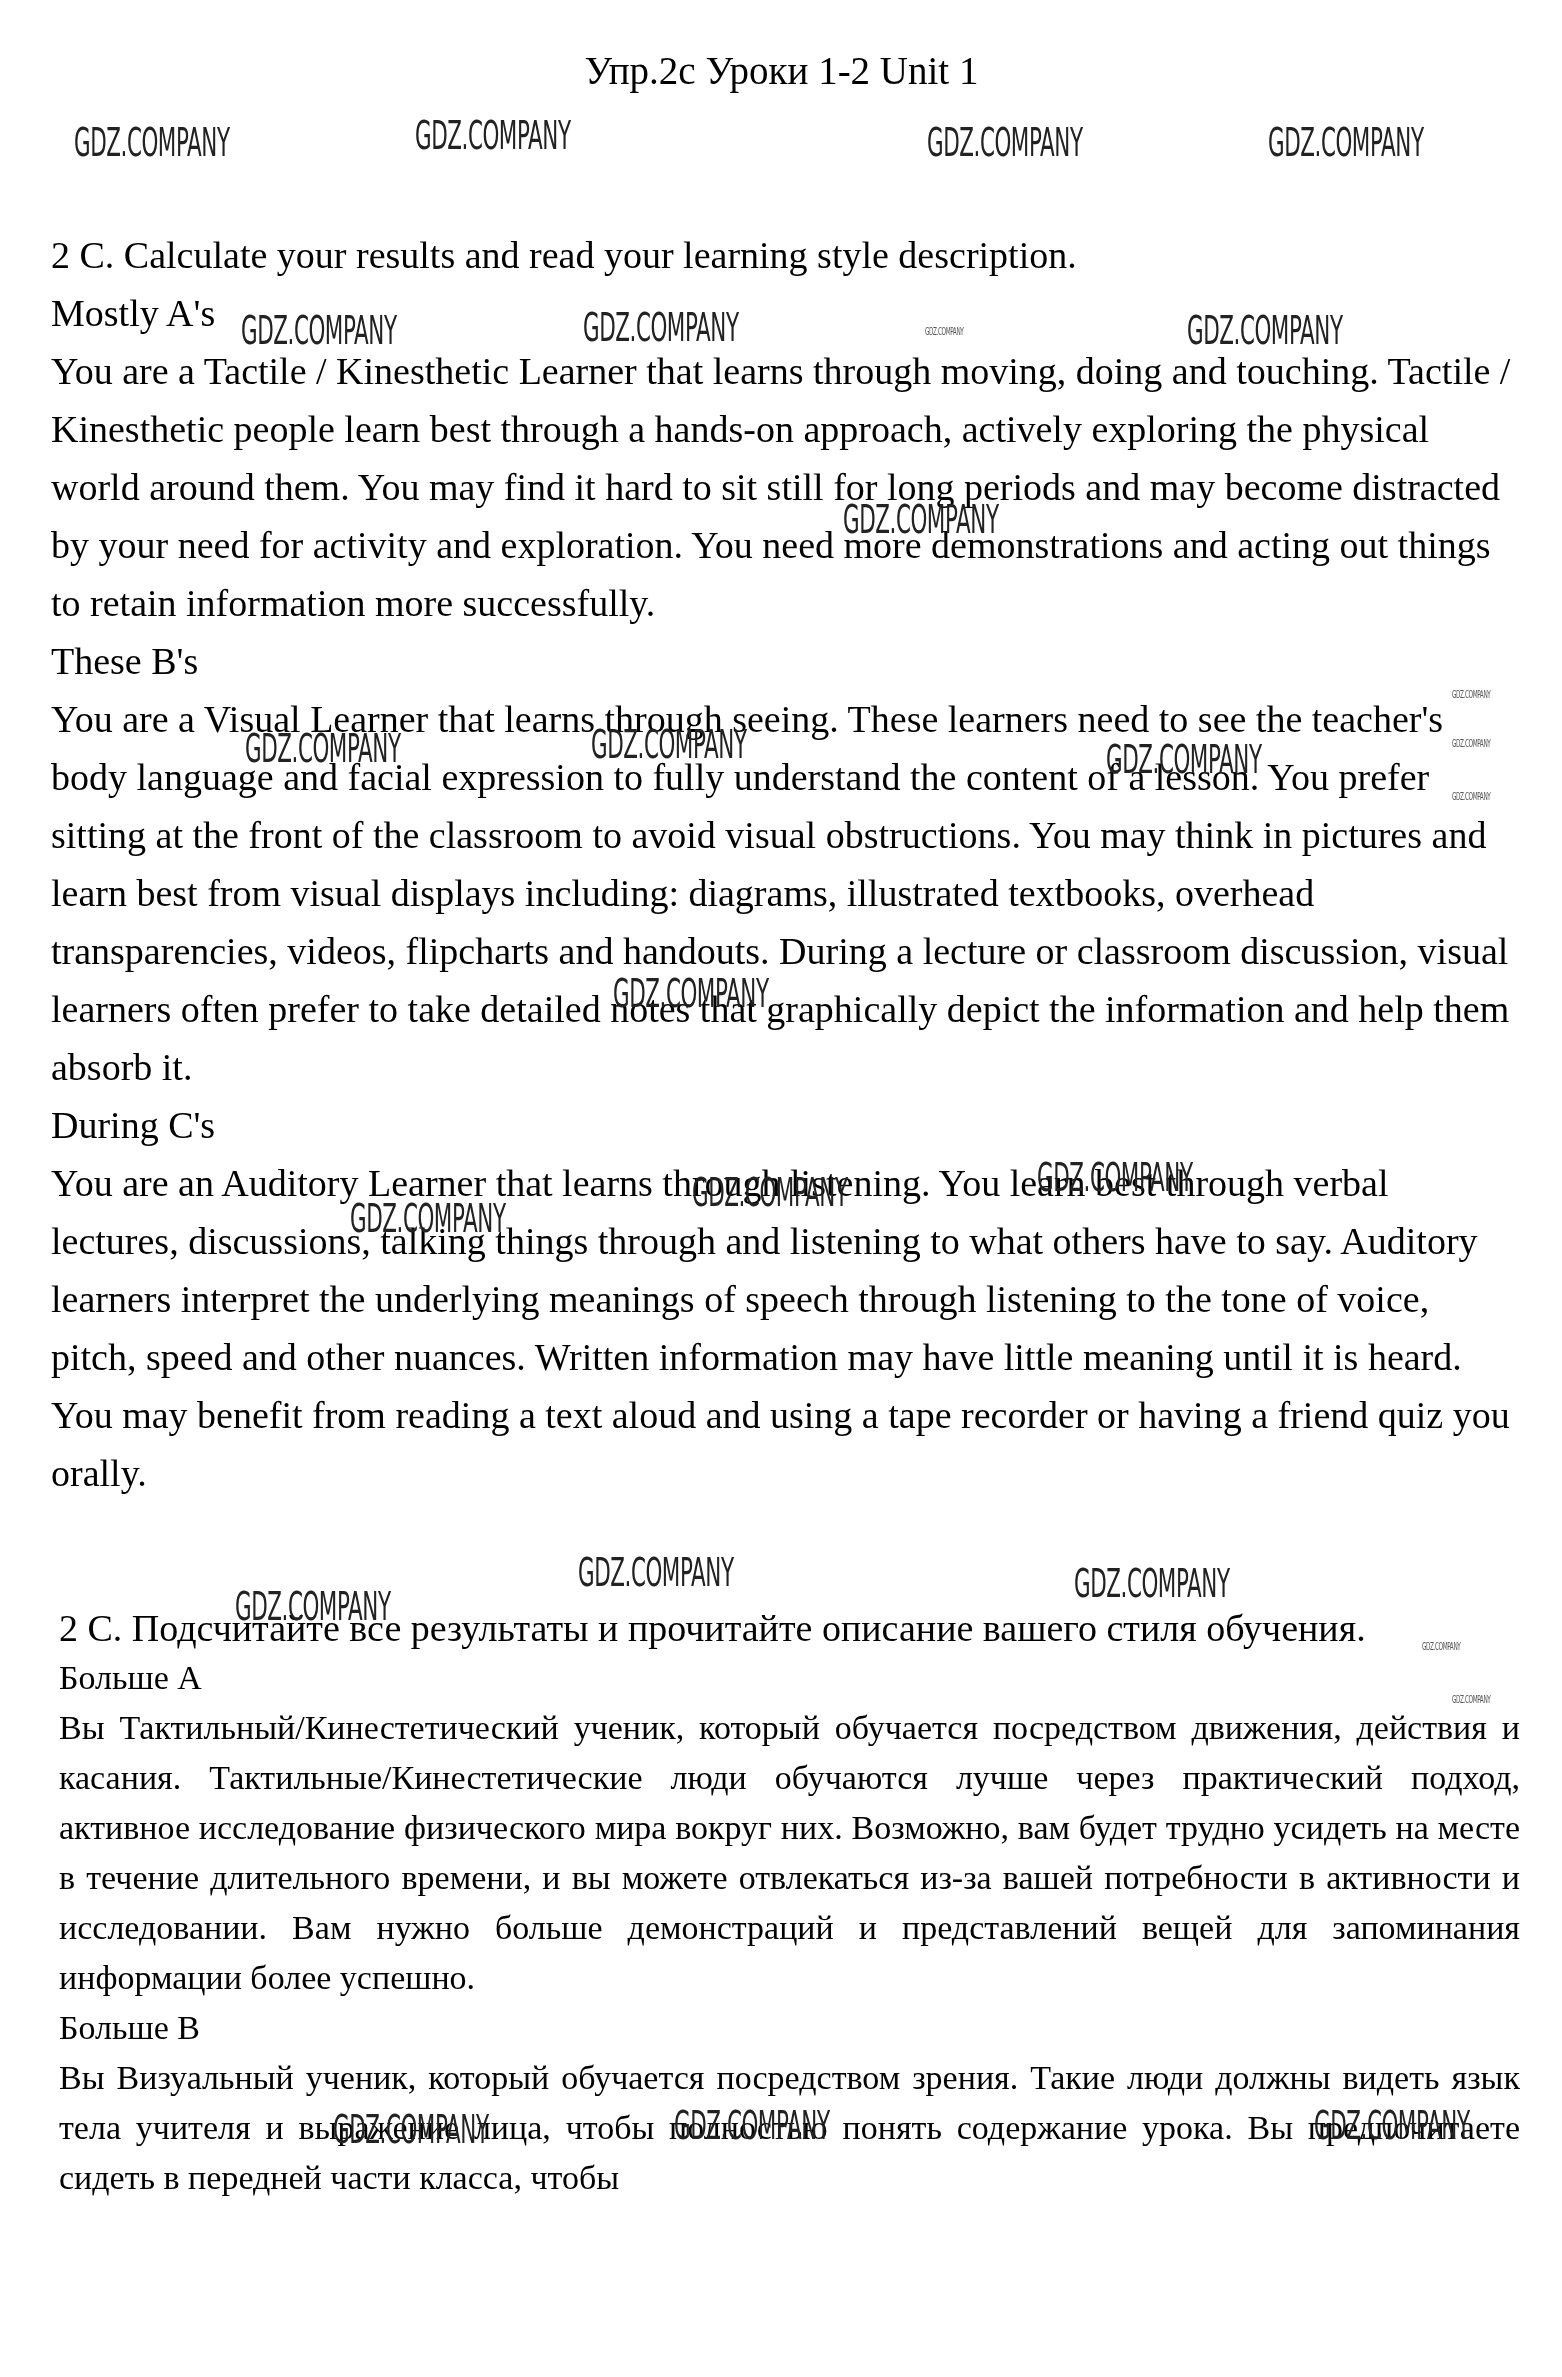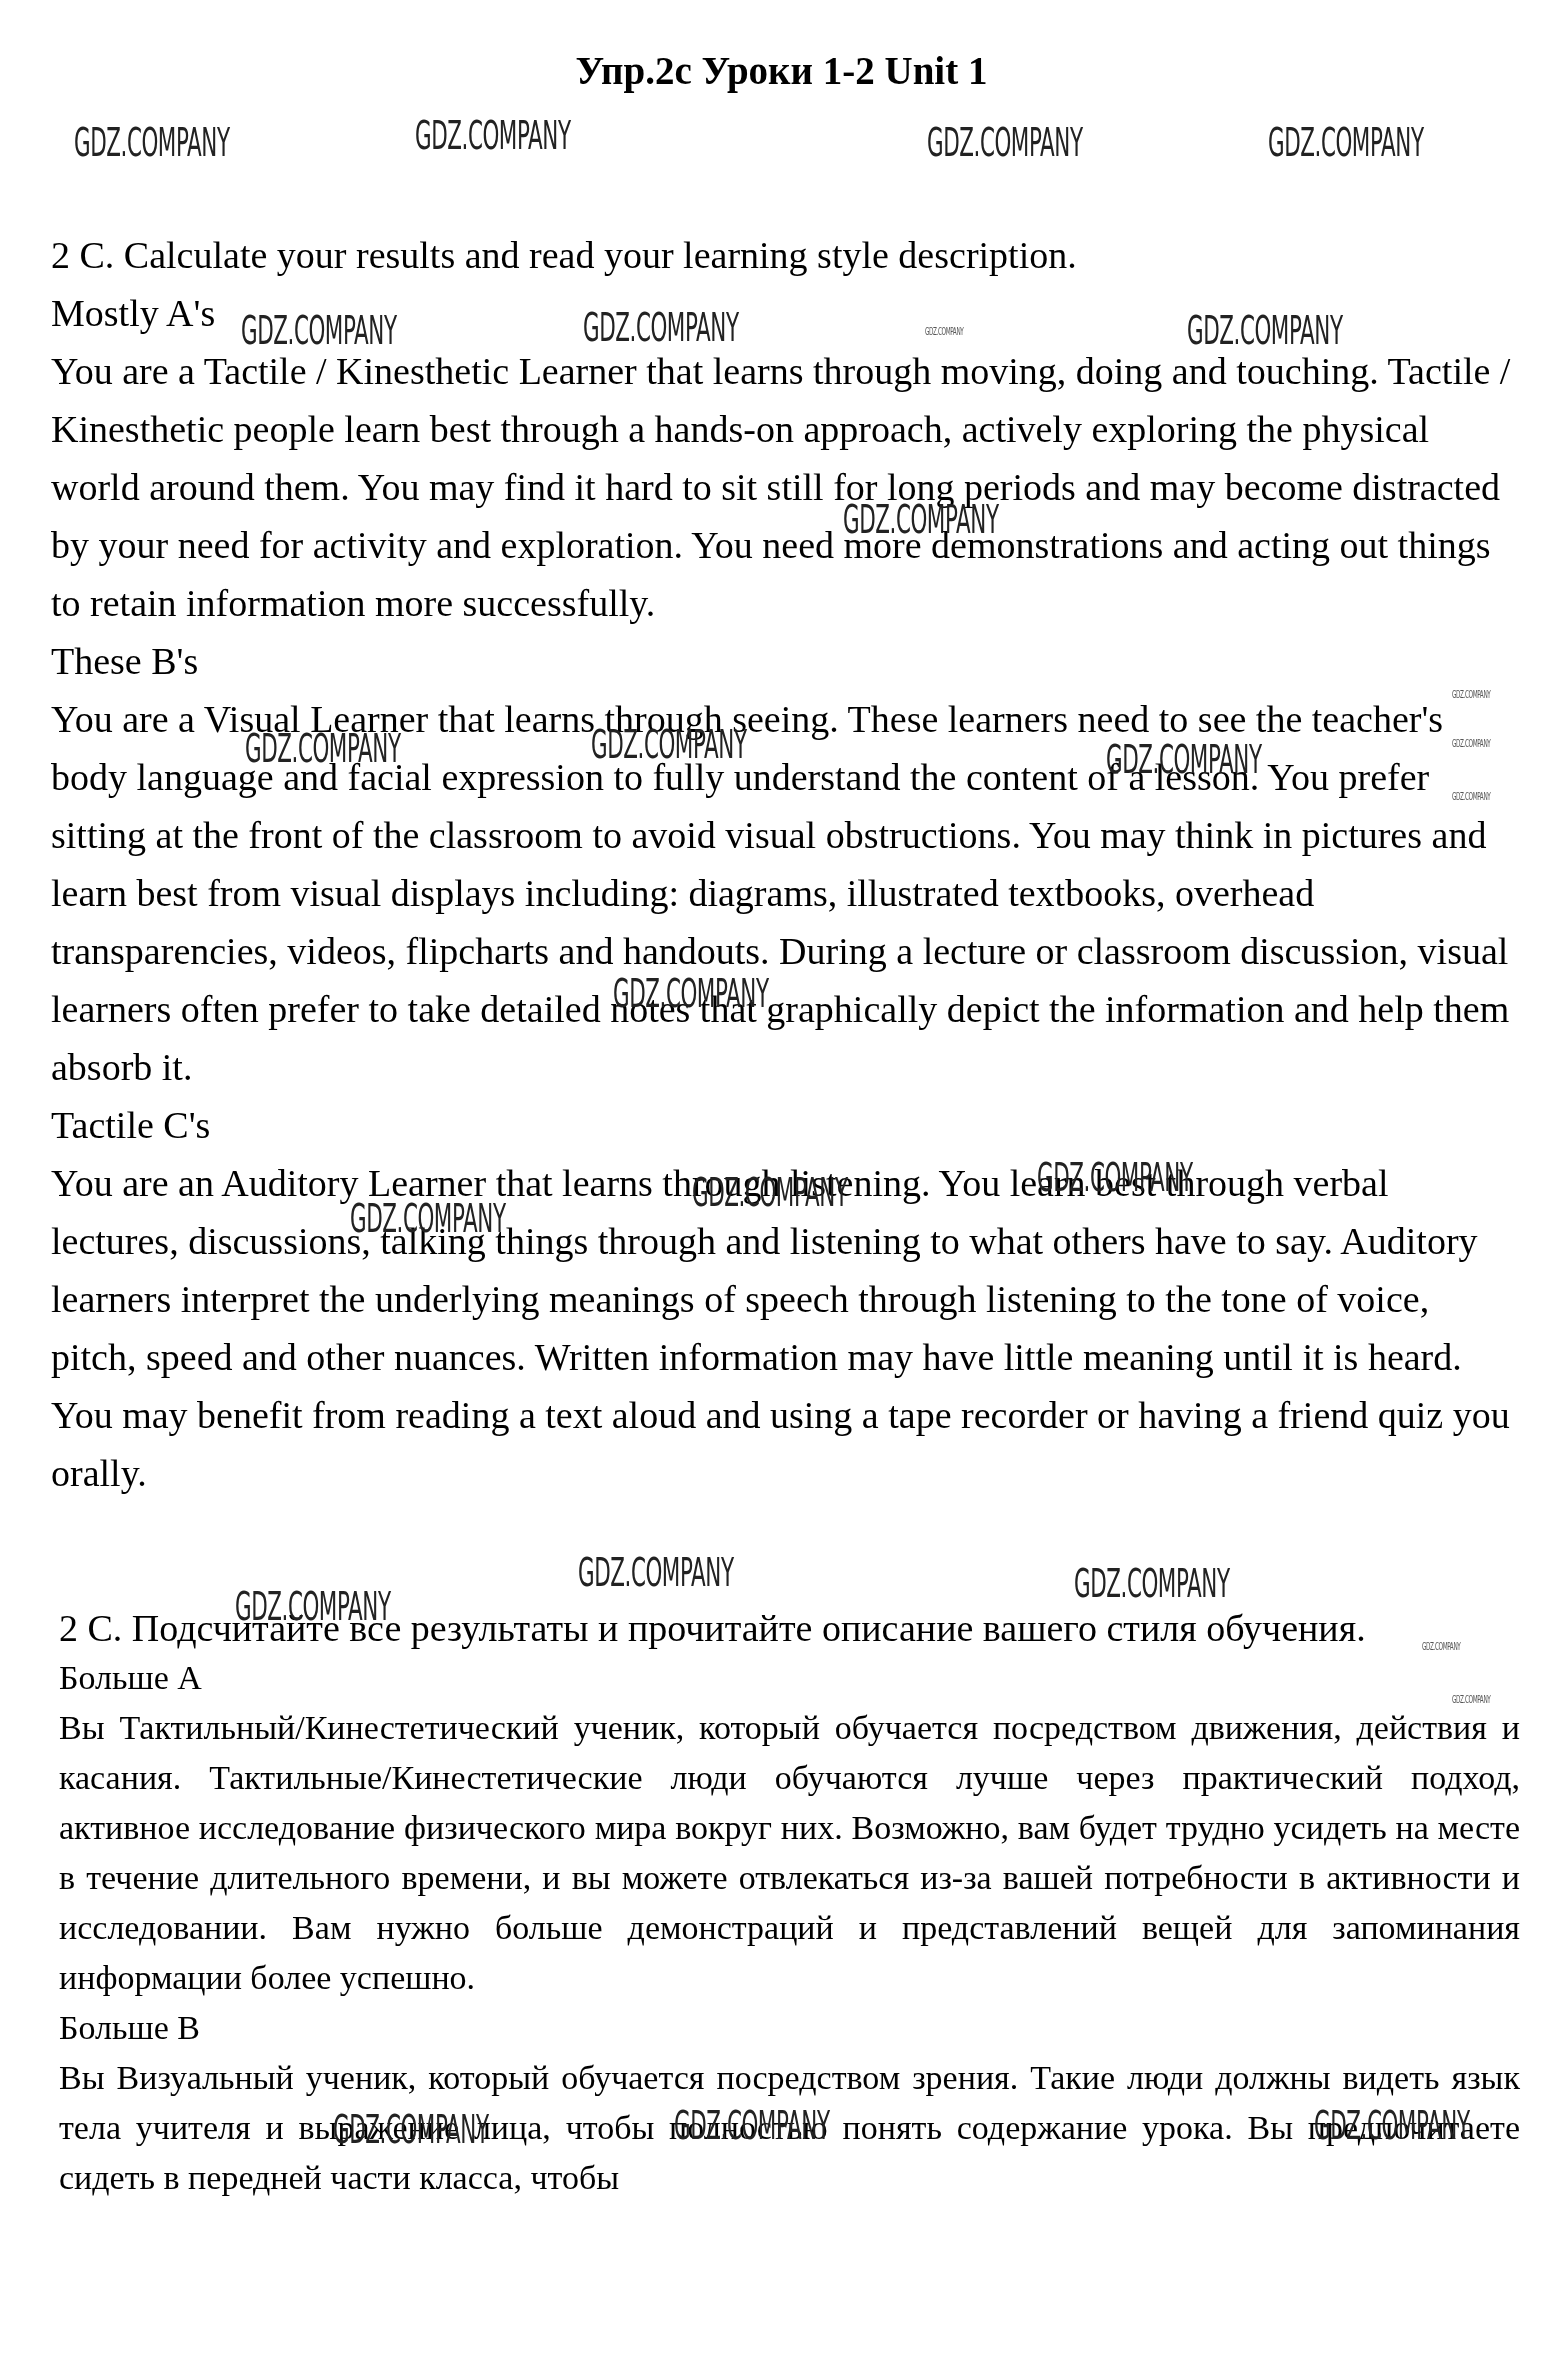--- a/index.html
+++ b/index.html
@@ -1,20 +1,20 @@
 <!DOCTYPE html>
 <html style="font-size:12px"><head>
 <meta charset="utf-8">
 <style>
   html, body { margin: 0; padding: 0; background: #ffffff; }
   body { width: 1563px; height: 2377px; position: relative; overflow: hidden;
          font-family: "Liberation Serif", "DejaVu Serif", serif; color: #000; }
   .page { position: absolute; left: 51px; top: 0; width: 1461px; }
   .title { position: absolute; top: 47px; left: 0; width: 1461px; text-align: center;
-           font-weight: bold; font-size: 39px; line-height: 48px; }
+           font-weight: normal; font-size: 39px; line-height: 48px; }
   .heading { font-weight: normal; font-size: 38px; line-height: 58px; margin: 0; }
   .en { position: absolute; top: 226px; left: 0; width: 1461px; }
   .en p { margin: 0; font-size: 38px; line-height: 58px; }
   .ru { position: absolute; top: 1603px; left: 8px; width: 1461px; }
   .ru p { margin: 0; font-size: 34px; line-height: 50px; text-align: justify; text-align-last: left; }
   .ru .heading { font-size: 38px; line-height: 50px; text-align: justify; }
   .wm { position: absolute; font-family: "DejaVu Sans", sans-serif; color: #222;
         transform: scaleX(0.55); transform-origin: left top; white-space: nowrap;
         letter-spacing: -0.8px; }
   .wm.big { font-size: 39px; }
@@ -25,21 +25,21 @@
 
 <div class="page">
   <div class="title">Упр.2с Уроки 1-2 Unit 1</div>
 
   <div class="en">
     <p class="heading">2 C. Calculate your results and read your learning style description.</p>
     <p>Mostly A's</p>
     <p>You are a Tactile / Kinesthetic Learner that learns through moving, doing and touching. Tactile / Kinesthetic people learn best through a hands-on approach, actively exploring the physical world around them. You may find it hard to sit still for long periods and may become distracted by your need for activity and exploration. You need more demonstrations and acting out things to retain information more successfully.</p>
     <p>These B's</p>
     <p>You are a Visual Learner that learns through seeing. These learners need to see the teacher's body language and facial expression to fully understand the content of a lesson. You prefer sitting at the front of the classroom to avoid visual obstructions. You may think in pictures and learn best from visual displays including: diagrams, illustrated textbooks, overhead transparencies, videos, flipcharts and handouts. During a lecture or classroom discussion, visual learners often prefer to take detailed notes that graphically depict the information and help them absorb it.</p>
-    <p>Tactile C's</p>
+    <p>During C's</p>
     <p>You are an Auditory Learner that learns through listening. You learn best through verbal lectures, discussions, talking things through and listening to what others have to say. Auditory learners interpret the underlying meanings of speech through listening to the tone of voice, pitch, speed and other nuances. Written information may have little meaning until it is heard. You may benefit from reading a text aloud and using a tape recorder or having a friend quiz you orally.</p>
   </div>
 
   <div class="ru">
     <p class="heading">2 C. Подсчитайте все результаты и прочитайте описание вашего стиля обучения.</p>
     <p>Больше А</p>
     <p>Вы Тактильный/Кинестетический ученик, который обучается посредством движения, действия и касания. Тактильные/Кинестетические люди обучаются лучше через практический подход, активное исследование физического мира вокруг них. Возможно, вам будет трудно усидеть на месте в течение длительного времени, и вы можете отвлекаться из-за вашей потребности в активности и исследовании. Вам нужно больше демонстраций и представлений вещей для запоминания информации более успешно.</p>
     <p>Больше В</p>
     <p>Вы Визуальный ученик, который обучается посредством зрения. Такие люди должны видеть язык тела учителя и выражение лица, чтобы полностью понять содержание урока. Вы предпочитаете сидеть в передней части класса, чтобы</p>
   </div>

